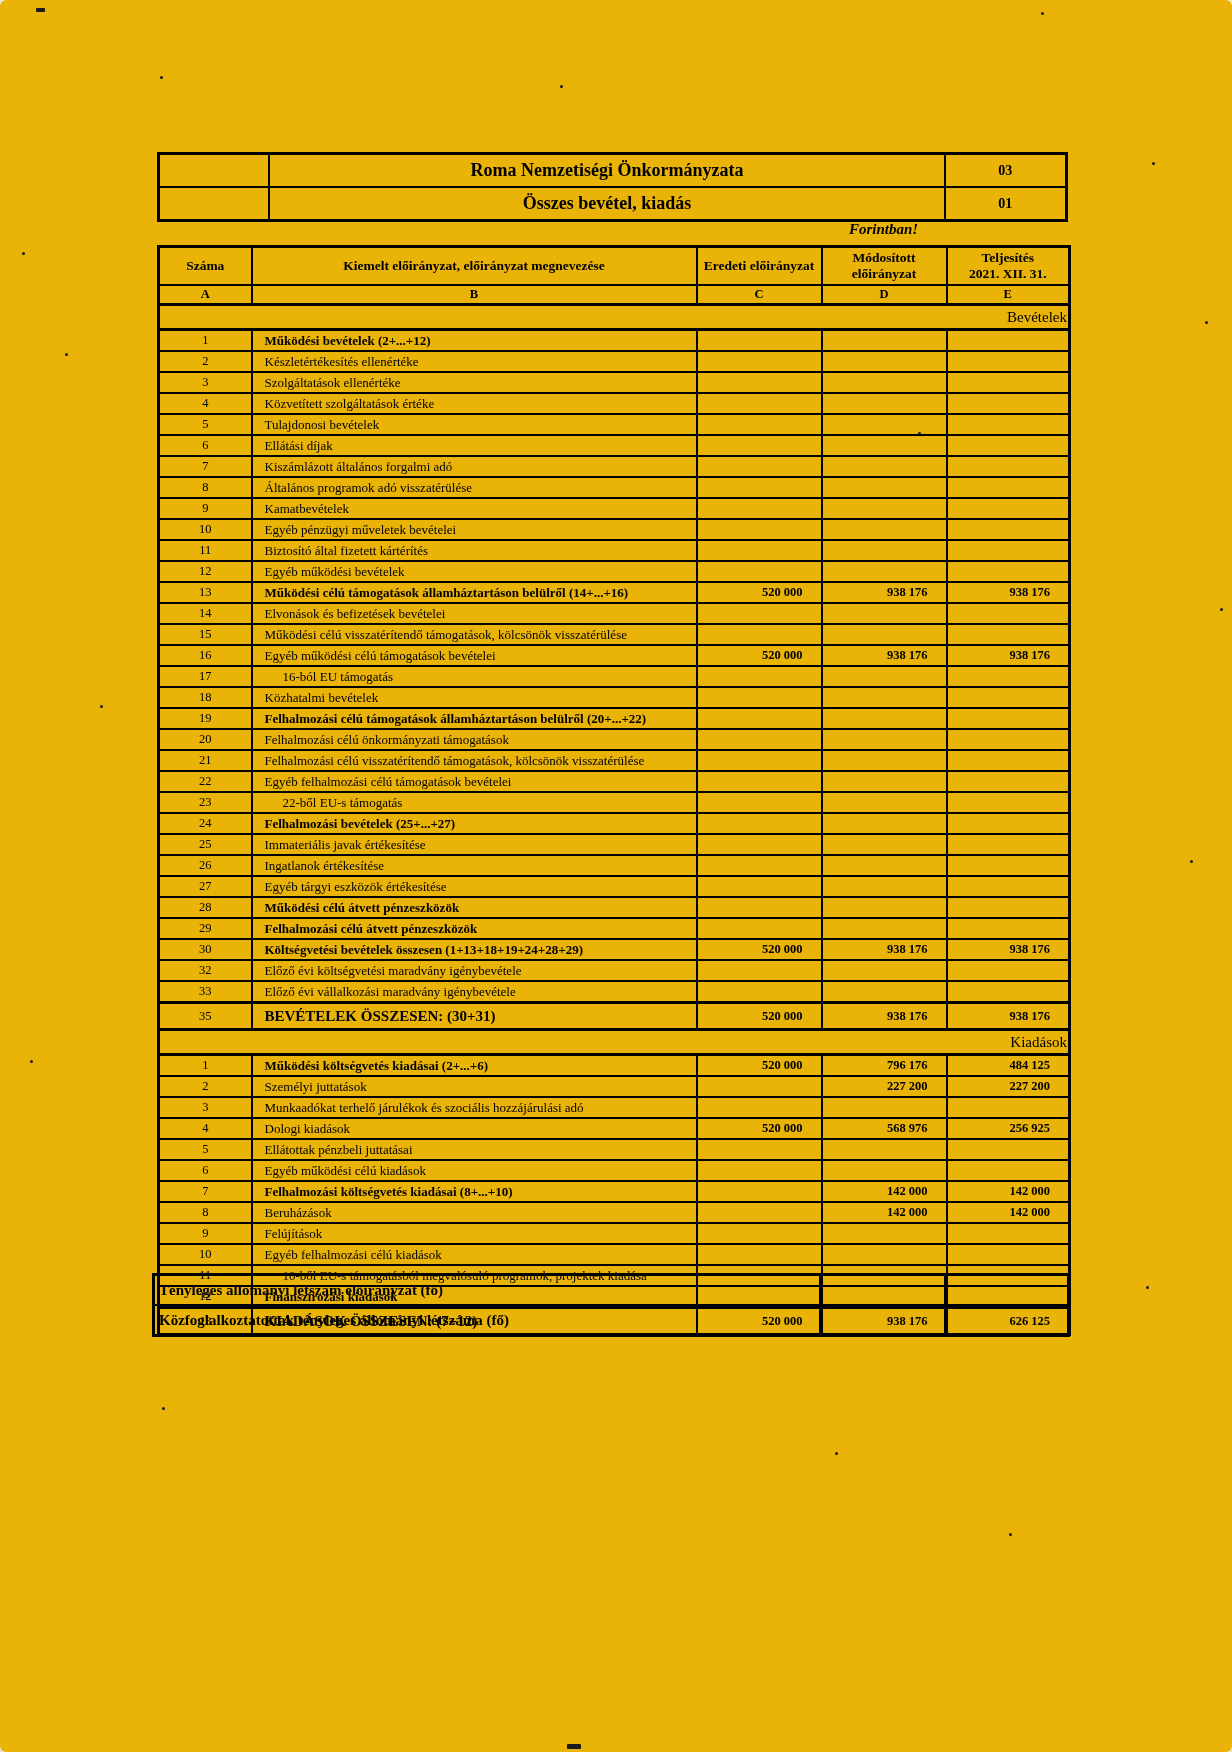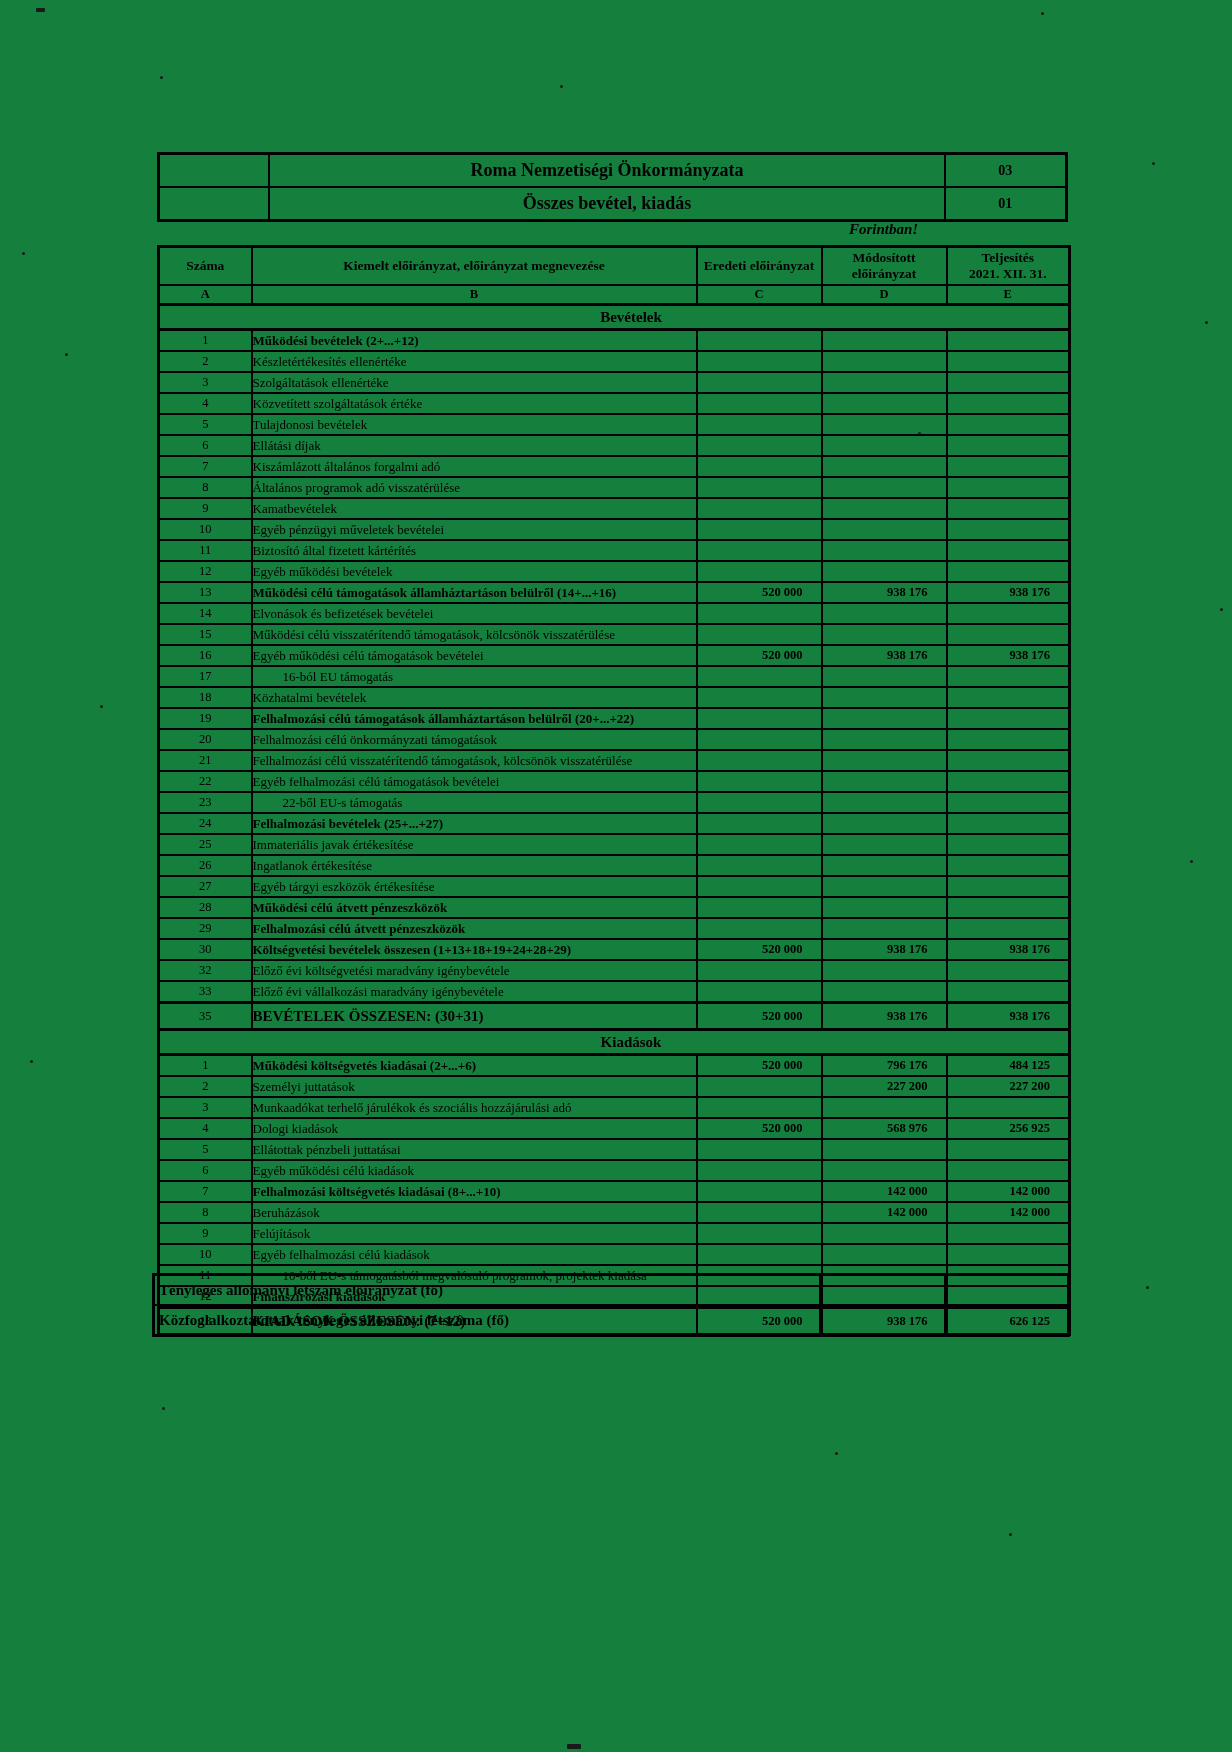--- a/index.html
+++ b/index.html
@@ -1,43 +1,44 @@
 <!DOCTYPE html>
 <html><head>
 <meta charset="utf-8">
 <style>
   html,body{margin:0;padding:0;background:#e8e8e8;}
   .page{
     position:relative;width:1232px;height:1752px;margin:0 auto;
-    background:#15803d;color:#000;
+    background:#eab308;color:#000;
     font-family:"Liberation Serif", serif;
     overflow:hidden;
+    border-radius:6px;
   }
   table{border-collapse:collapse;table-layout:fixed;}
   td{overflow:hidden;white-space:nowrap;}
 
   
   .header-table{position:absolute;left:157px;top:152px;width:911px;border:3px solid #000;}
   .header-table td{border:2px solid #000;height:29px;vertical-align:middle;}
   .header-title{text-align:center;font-weight:bold;font-size:18px;}
   .header-code{text-align:center;font-weight:bold;font-size:14px;margin-left:33px;}
 
   .forintban{
     position:absolute;left:700px;top:221px;width:367px;
     text-align:center;font-weight:bold;font-style:italic;font-size:15px;
   }
 
   
   .budget-table{position:absolute;left:157px;top:245px;width:911px;border:3px solid #000;}
   .budget-table td{border:2px solid #000;font-size:13px;vertical-align:middle;}
   .budget-table tr.head td{height:34px;text-align:center;font-weight:bold;font-size:13.5px;white-space:normal;line-height:1.15;}
   .budget-table tr.letters td{height:14px;text-align:center;font-weight:bold;font-size:12.5px;}
-  .budget-table tr.section td{height:20px;text-align:center;font-weight:bold;font-size:15px;border-top:3px solid #000;border-bottom:3px solid #000;padding-left:35px;}
+  .budget-table tr.section td{height:20px;text-align:right;font-weight:normal;font-size:15px;border-top:3px solid #000;border-bottom:3px solid #000;padding-left:35px;}
   .budget-table td.cell-num{text-align:center;font-size:12.5px;}
-  .budget-table td.cell-label{text-align:left;padding-left:0;}
+  .budget-table td.cell-label{text-align:left;padding-left:12px;}
   .budget-table td.cell-val{text-align:right;padding-right:18px;font-weight:bold;font-size:12.5px;}
   .budget-table tr.row td{height:17px;}
   .budget-table tr.bold td{border-top-width:2px;}
   .budget-table tr.bold .cell-label{font-weight:bold;}
   .budget-table tr.indent .cell-label{padding-left:30px;}
   .budget-table tr.total td{height:22px;border-top:3px solid #000;border-bottom:3px solid #000;}
   .budget-table tr.total .cell-label{font-weight:bold;font-size:15px;}
 
   
   .staffing-table{position:absolute;left:152px;top:1273px;width:915px;border:3px solid #000;}

